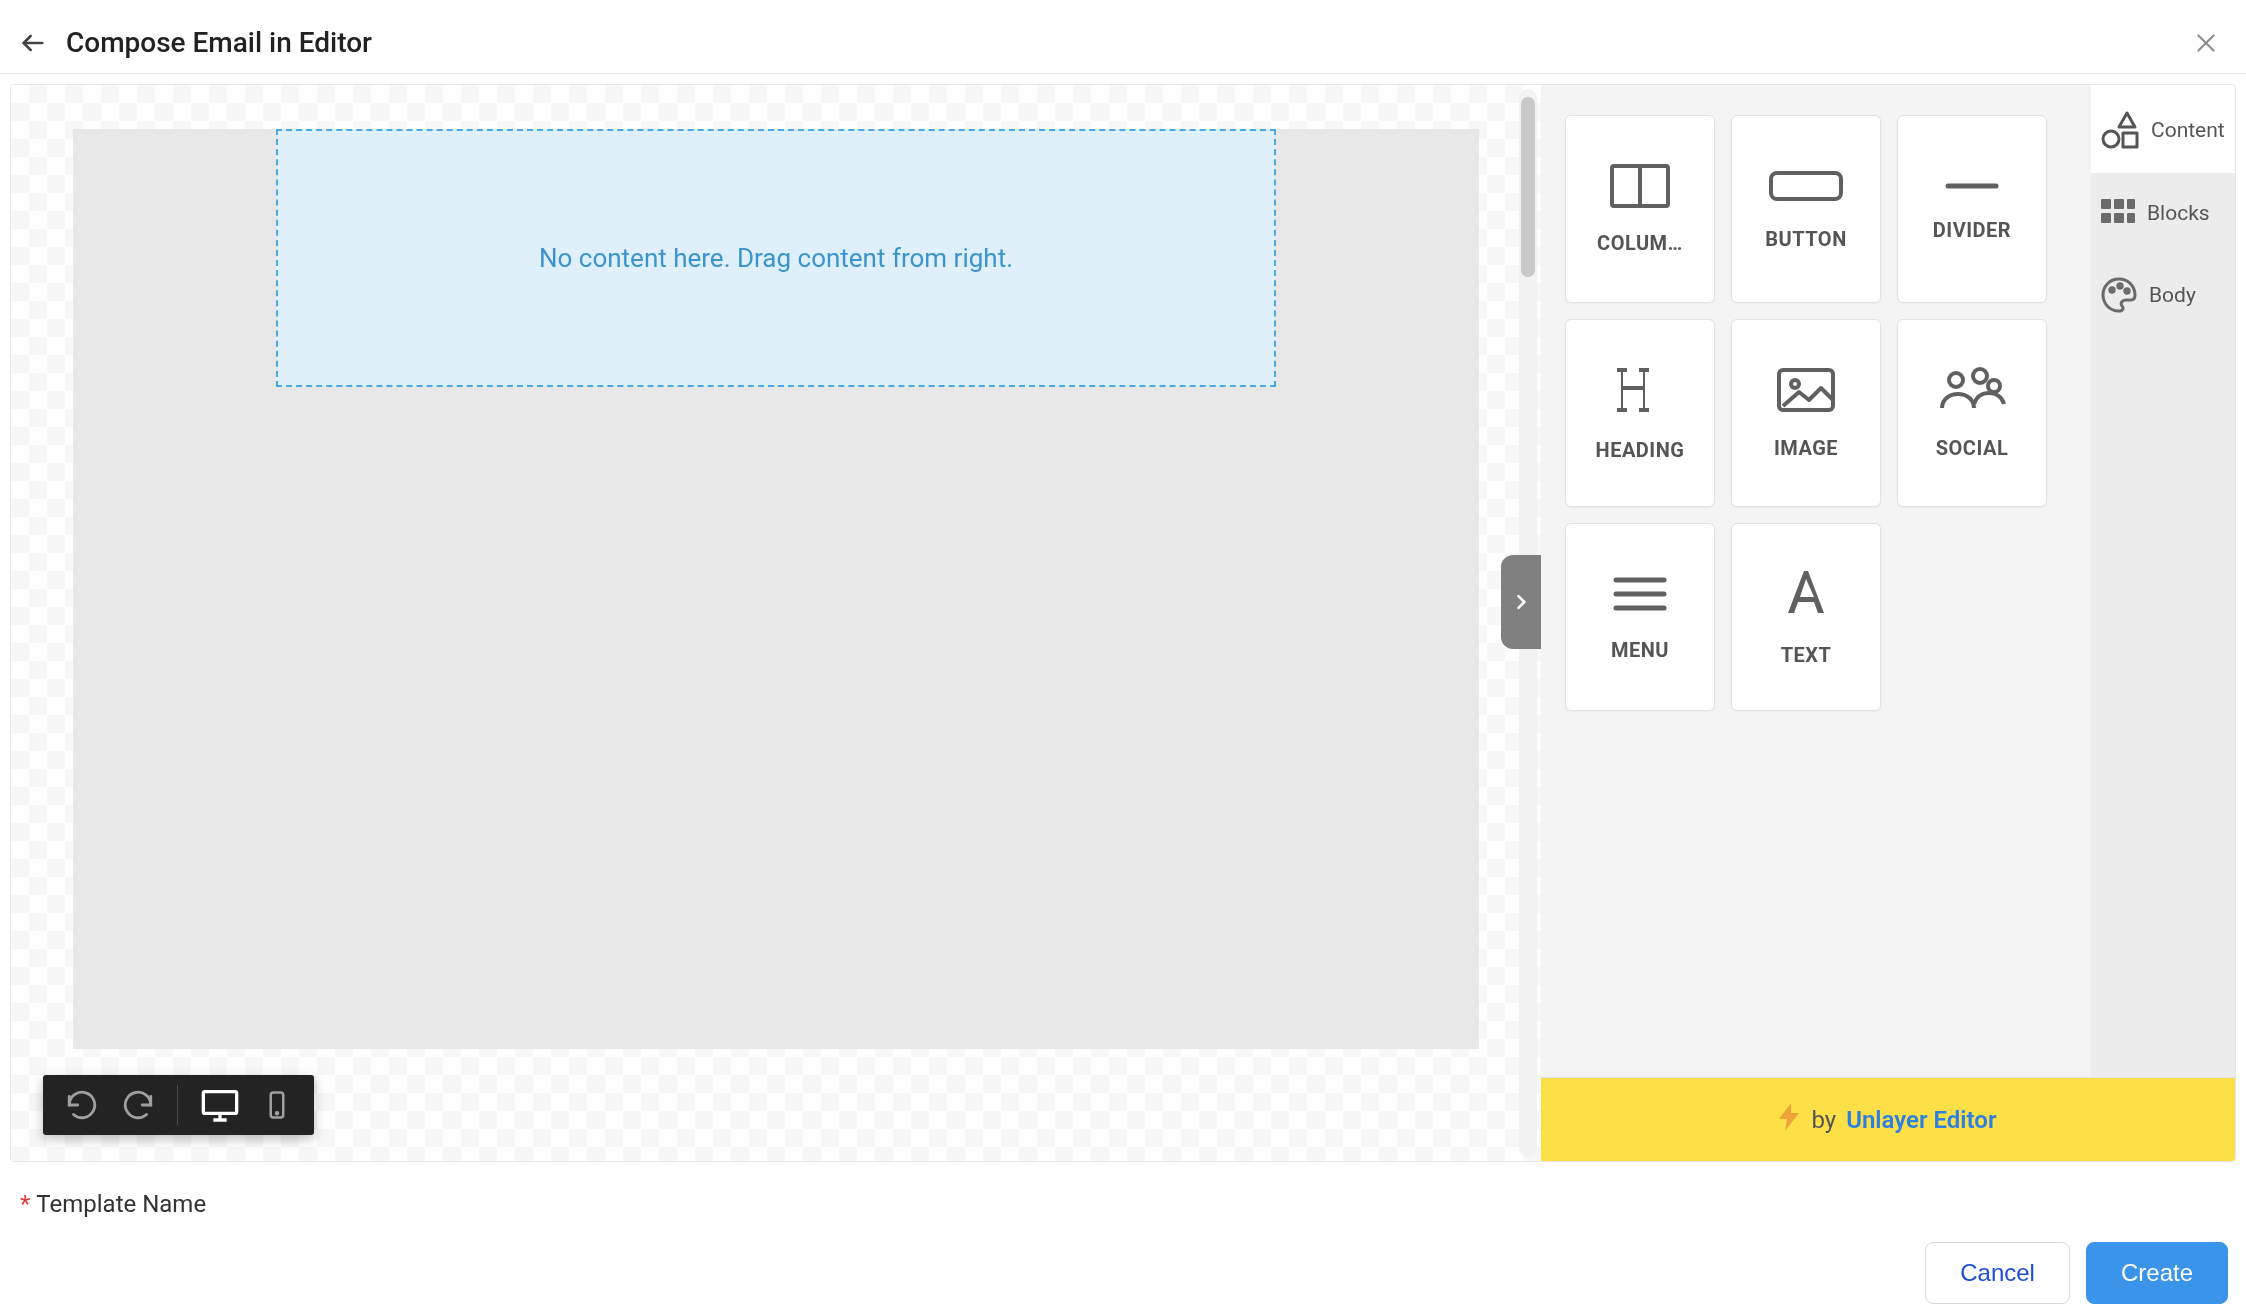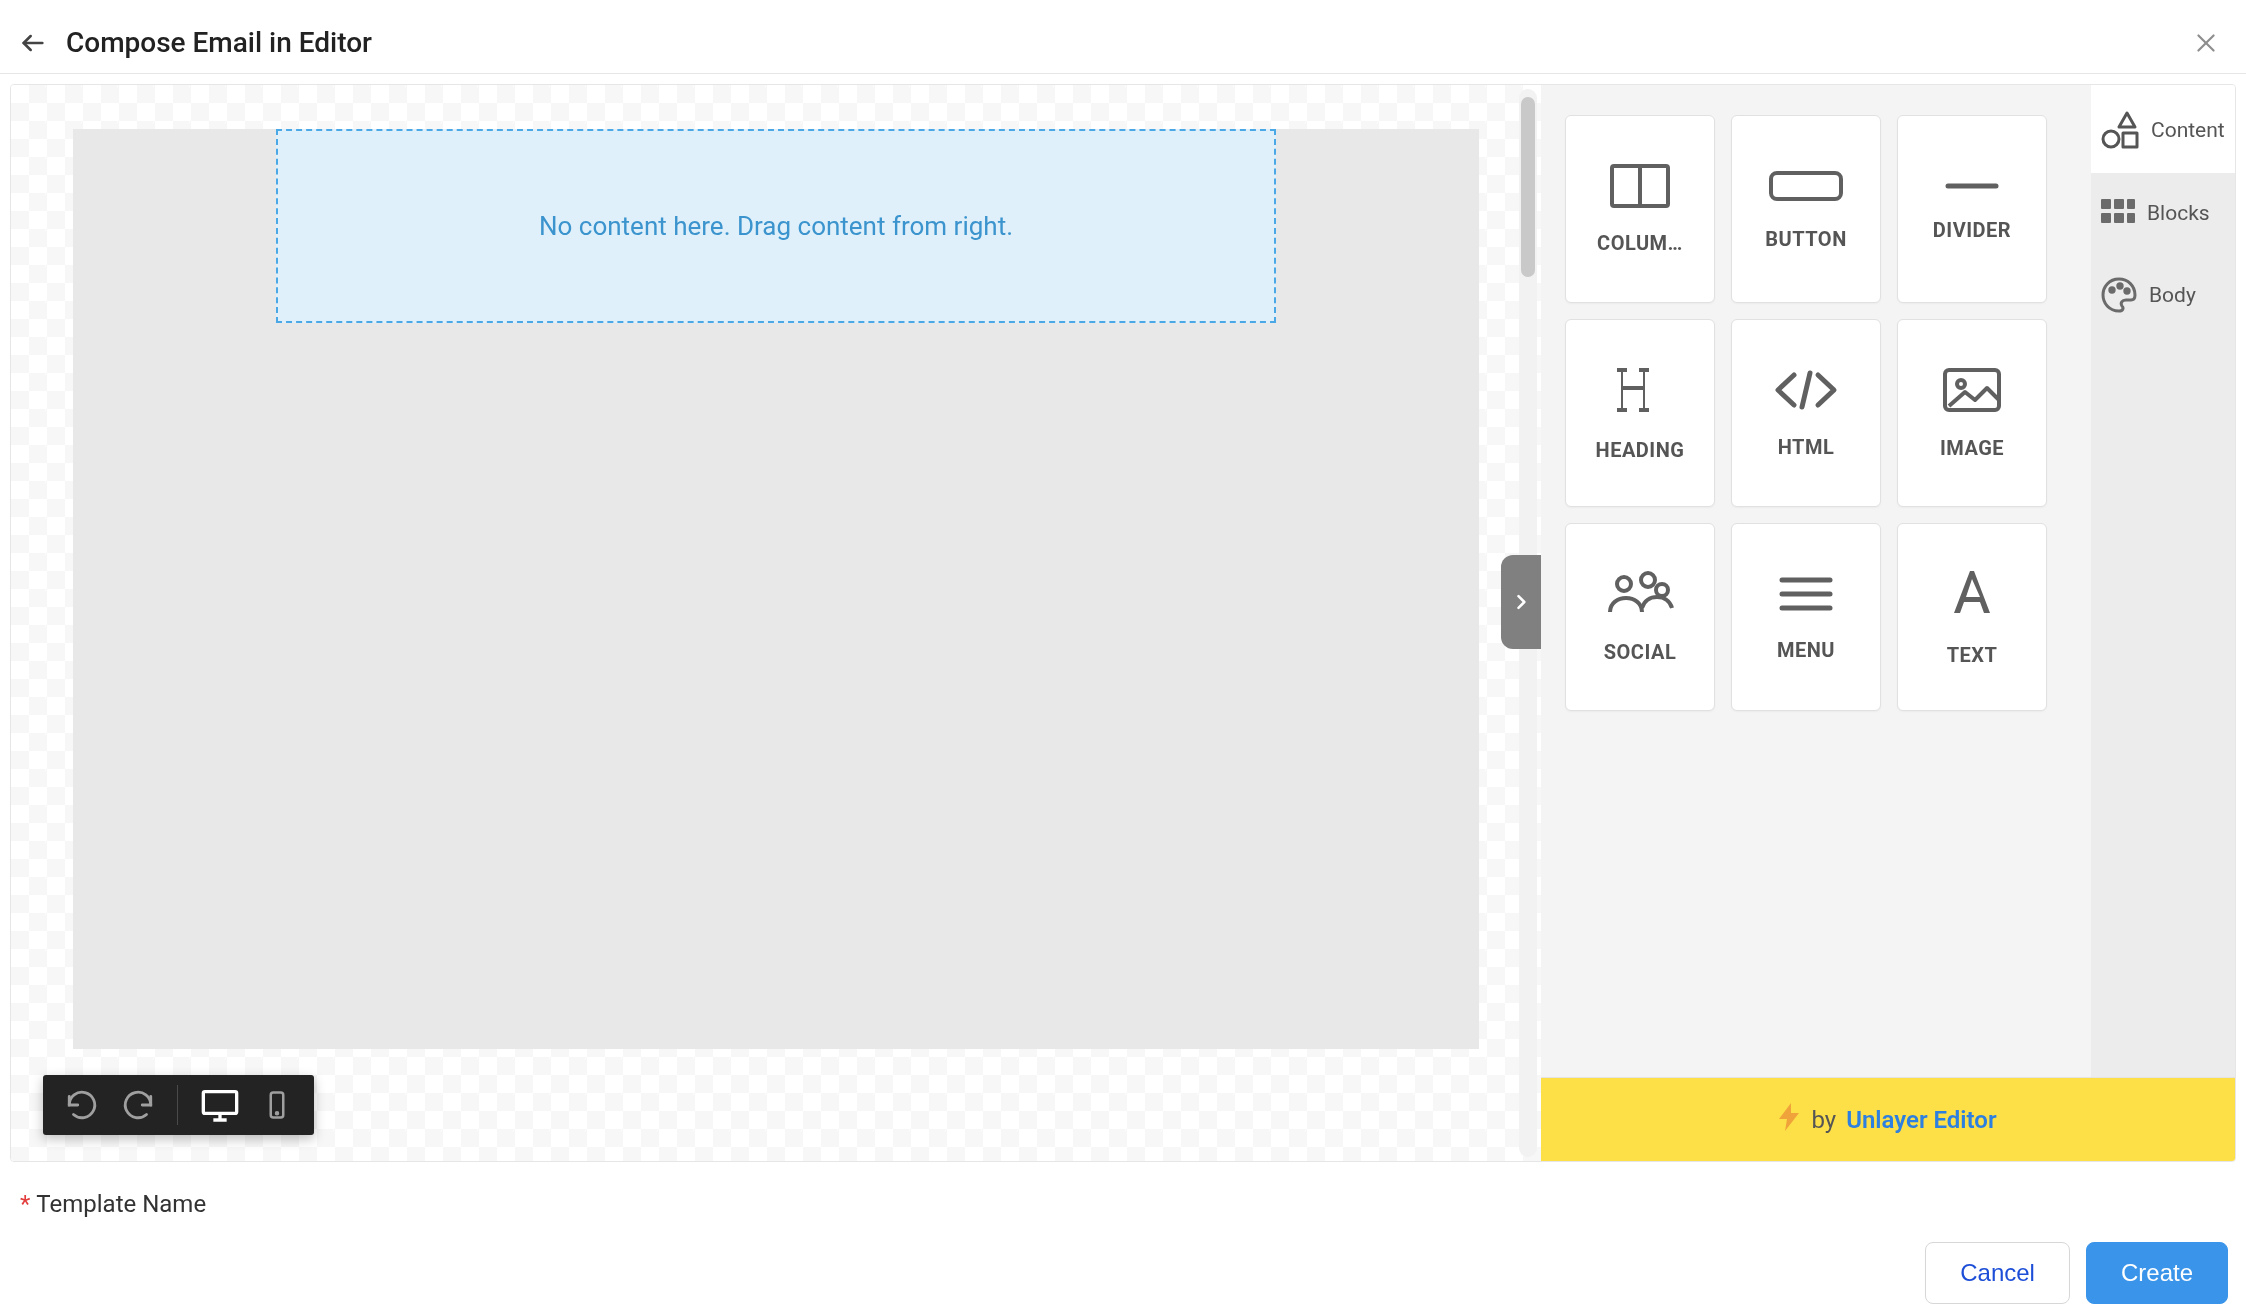--- a/index.html
+++ b/index.html
@@ -17,21 +17,21 @@
       linear-gradient(45deg,#f7f7f7 25%,transparent 25%),
       linear-gradient(-45deg,#f7f7f7 25%,transparent 25%),
       linear-gradient(45deg,transparent 75%,#f7f7f7 75%),
       linear-gradient(-45deg,transparent 75%,#f7f7f7 75%);
     background-size: 36px 36px;
     background-position: 0 0, 0 18px, 18px -18px, -18px 0;
     background-color:#fff;
   }
   .canvas-scroll { position:relative; flex:1; overflow:auto; padding: 44px 62px 30px 62px; }
   .canvas-body { background:#e8e8e8; min-height: 920px; padding: 0 0 560px 0; }
-  .dropzone { margin: 0 auto; width: 1000px; border: 2px dashed #4aa8e6; background: #dff0fb; text-align: center; padding: 80px 24px; }
+  .dropzone { margin: 0 auto; width: 1000px; border: 2px dashed #4aa8e6; background: #dff0fb; text-align: center; padding: 112px 24px; }
   .dropzone-text { color: #3b94cd; font-size: 26px; }
   .floating-toolbar { position:absolute; left: 32px; bottom: 26px; background:#232323; display:flex; align-items:center; padding: 10px 22px; gap: 22px; border-radius: 3px; box-shadow:0 4px 12px rgba(0,0,0,.25); }
   .ft-icon { color:#9f9f9f; display:flex; align-items:center; justify-content:center; }
   .ft-sep { width:1px; height:40px; background:#4a4a4a; }
   .ft-icon.active { color:#fff; }
   .panel-handle { position:absolute; right: 694px; top: 470px; width: 40px; height: 94px; background:#808080; border-radius: 12px 0 0 12px; display:flex; align-items:center; justify-content:center; color:#fff; z-index:5; }
   .right-wrap { width: 694px; display:flex; flex-direction:column; background:#f4f4f4; position:relative; }
   .right-main { flex:1; display:flex; }
   .blocks-area { flex:1; background:#f4f4f4; padding: 30px 24px; }
   .blocks-grid { display:grid; grid-template-columns: repeat(3, 150px); gap: 16px; }
@@ -163,30 +163,20 @@
 
               <div class="block-tile">
                 <div class="tile-icon">
                   <svg width="58" height="52" viewBox="0 0 58 52" fill="currentColor">
                       <path d="M6 4h10v4H12v14h20V8h-4V4h10v4h-4v36h4v4H28v-4h4V26H12v18h4v4H6v-4h4V8H6z"></path>
                     </svg>
                 </div>
                 <div class="tile-label">HEADING</div>
               </div>
 
-              <div class="block-tile">
-                <div class="tile-icon">
-                  <svg width="68" height="46" viewBox="0 0 68 46" fill="none" stroke="currentColor" stroke-width="5" stroke-linecap="round" stroke-linejoin="round">
-                      <polyline points="22 8 6 23 22 38"></polyline>
-                      <polyline points="46 8 62 23 46 38"></polyline>
-                      <line x1="38" y1="6" x2="30" y2="40"></line>
-                    </svg>
-                </div>
-                <div class="tile-label">HTML</div>
-              </div>
 
               <div class="block-tile">
                 <div class="tile-icon">
                   <svg width="62" height="48" viewBox="0 0 62 48" fill="none" stroke="currentColor" stroke-width="4" stroke-linejoin="round">
                       <rect x="4" y="4" width="54" height="40" rx="4"></rect>
                       <circle cx="20" cy="18" r="4"></circle>
                       <polyline points="8 40 24 26 34 34 46 22 58 34"></polyline>
                     </svg>
                 </div>
                 <div class="tile-label">IMAGE</div>

